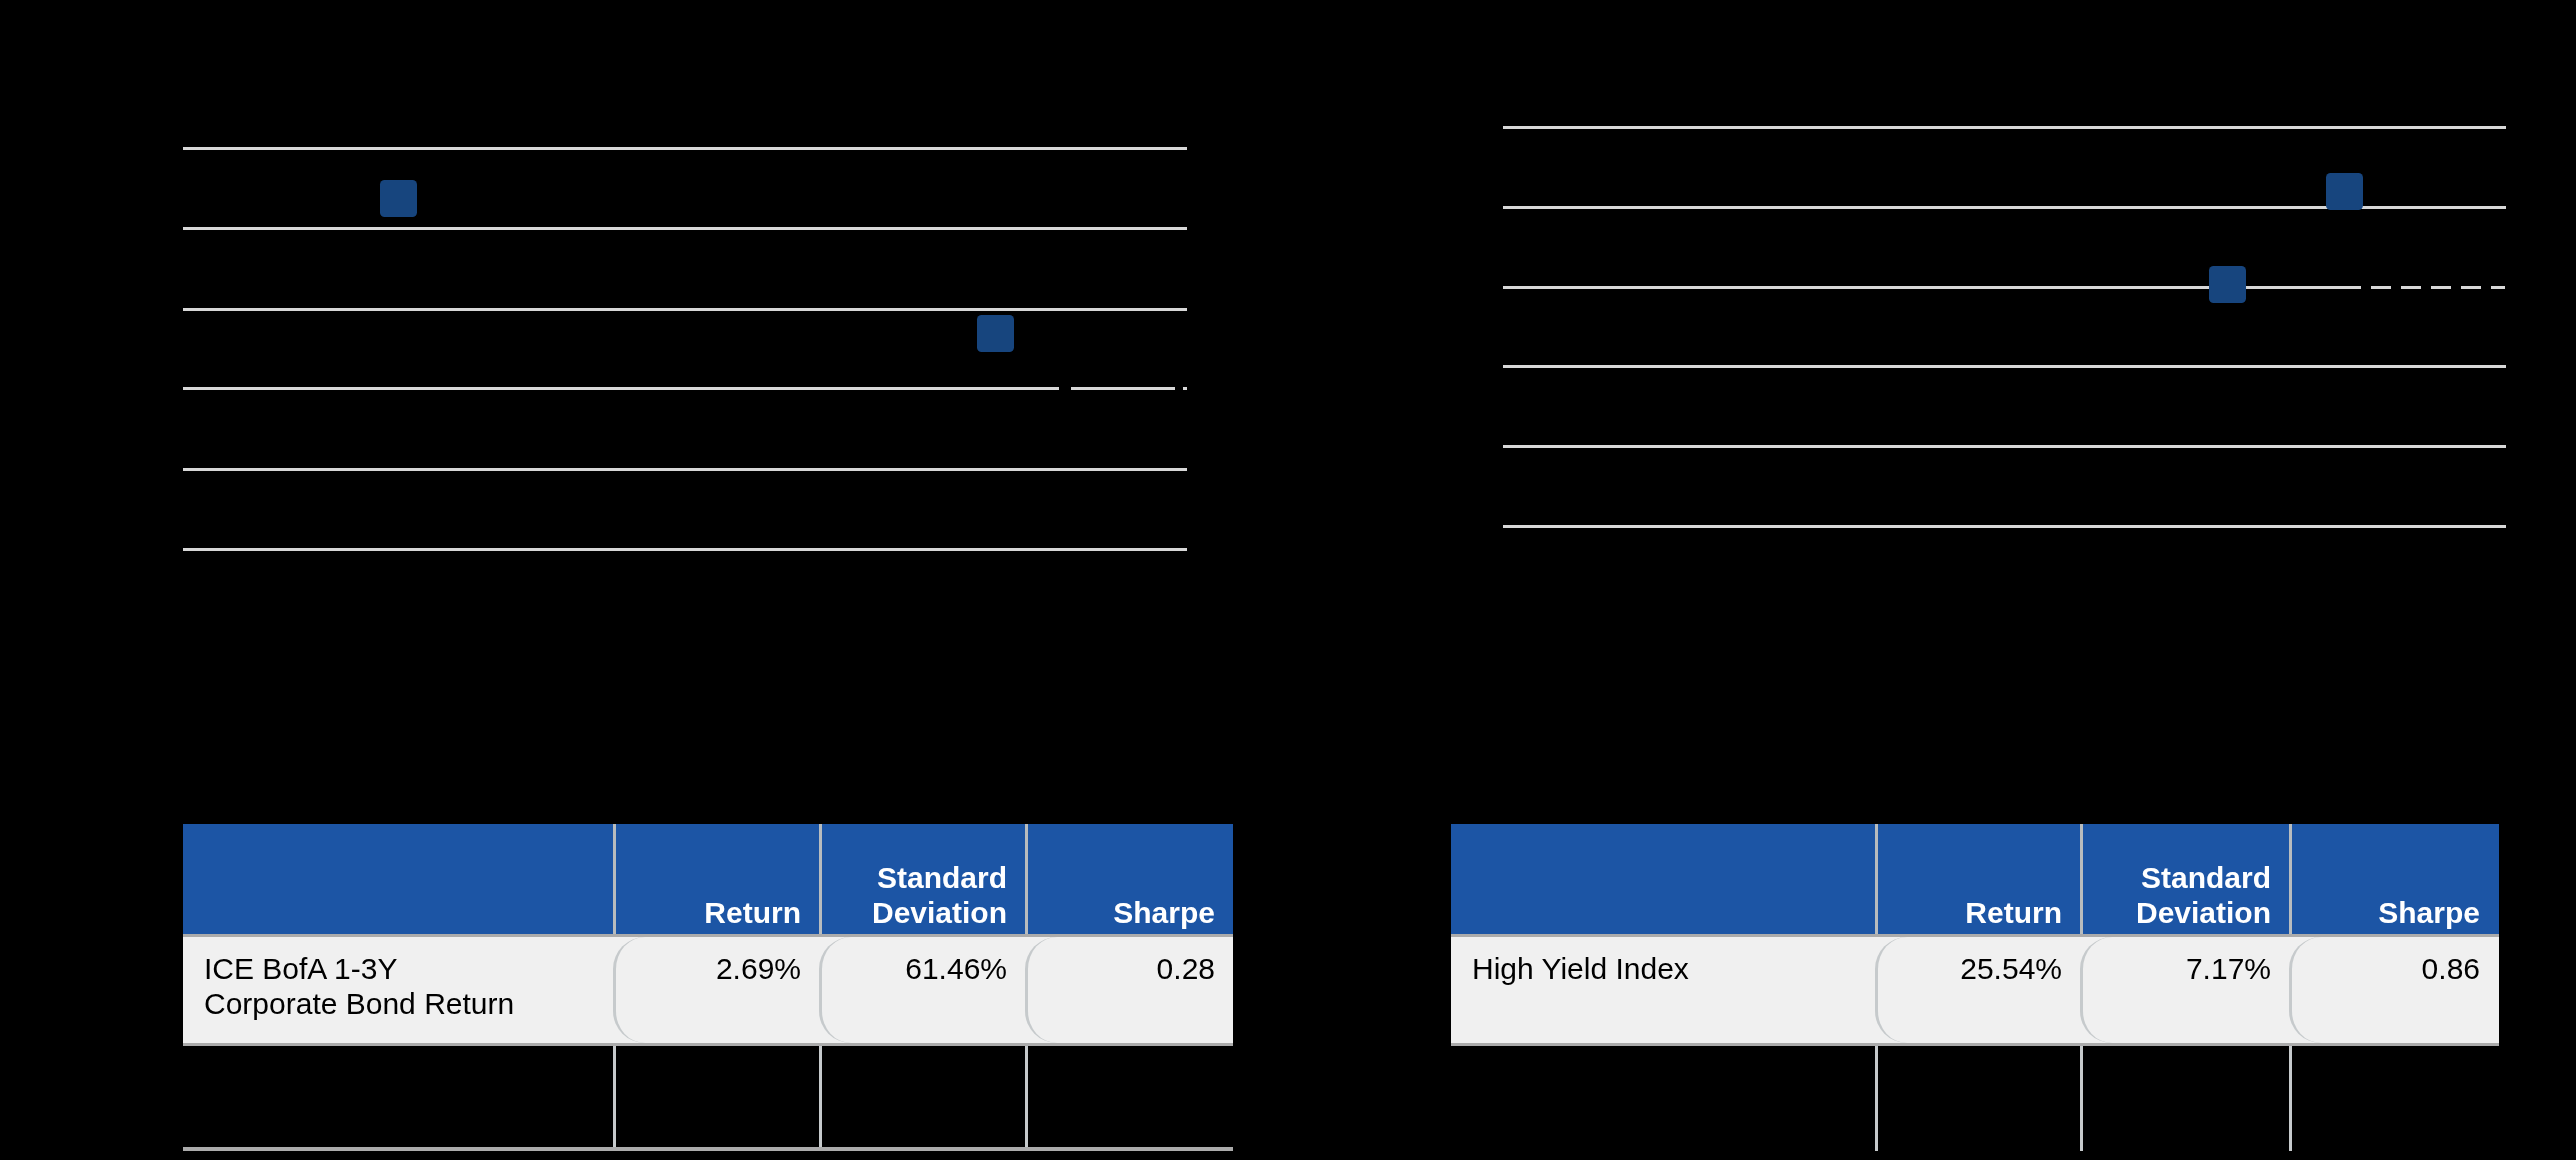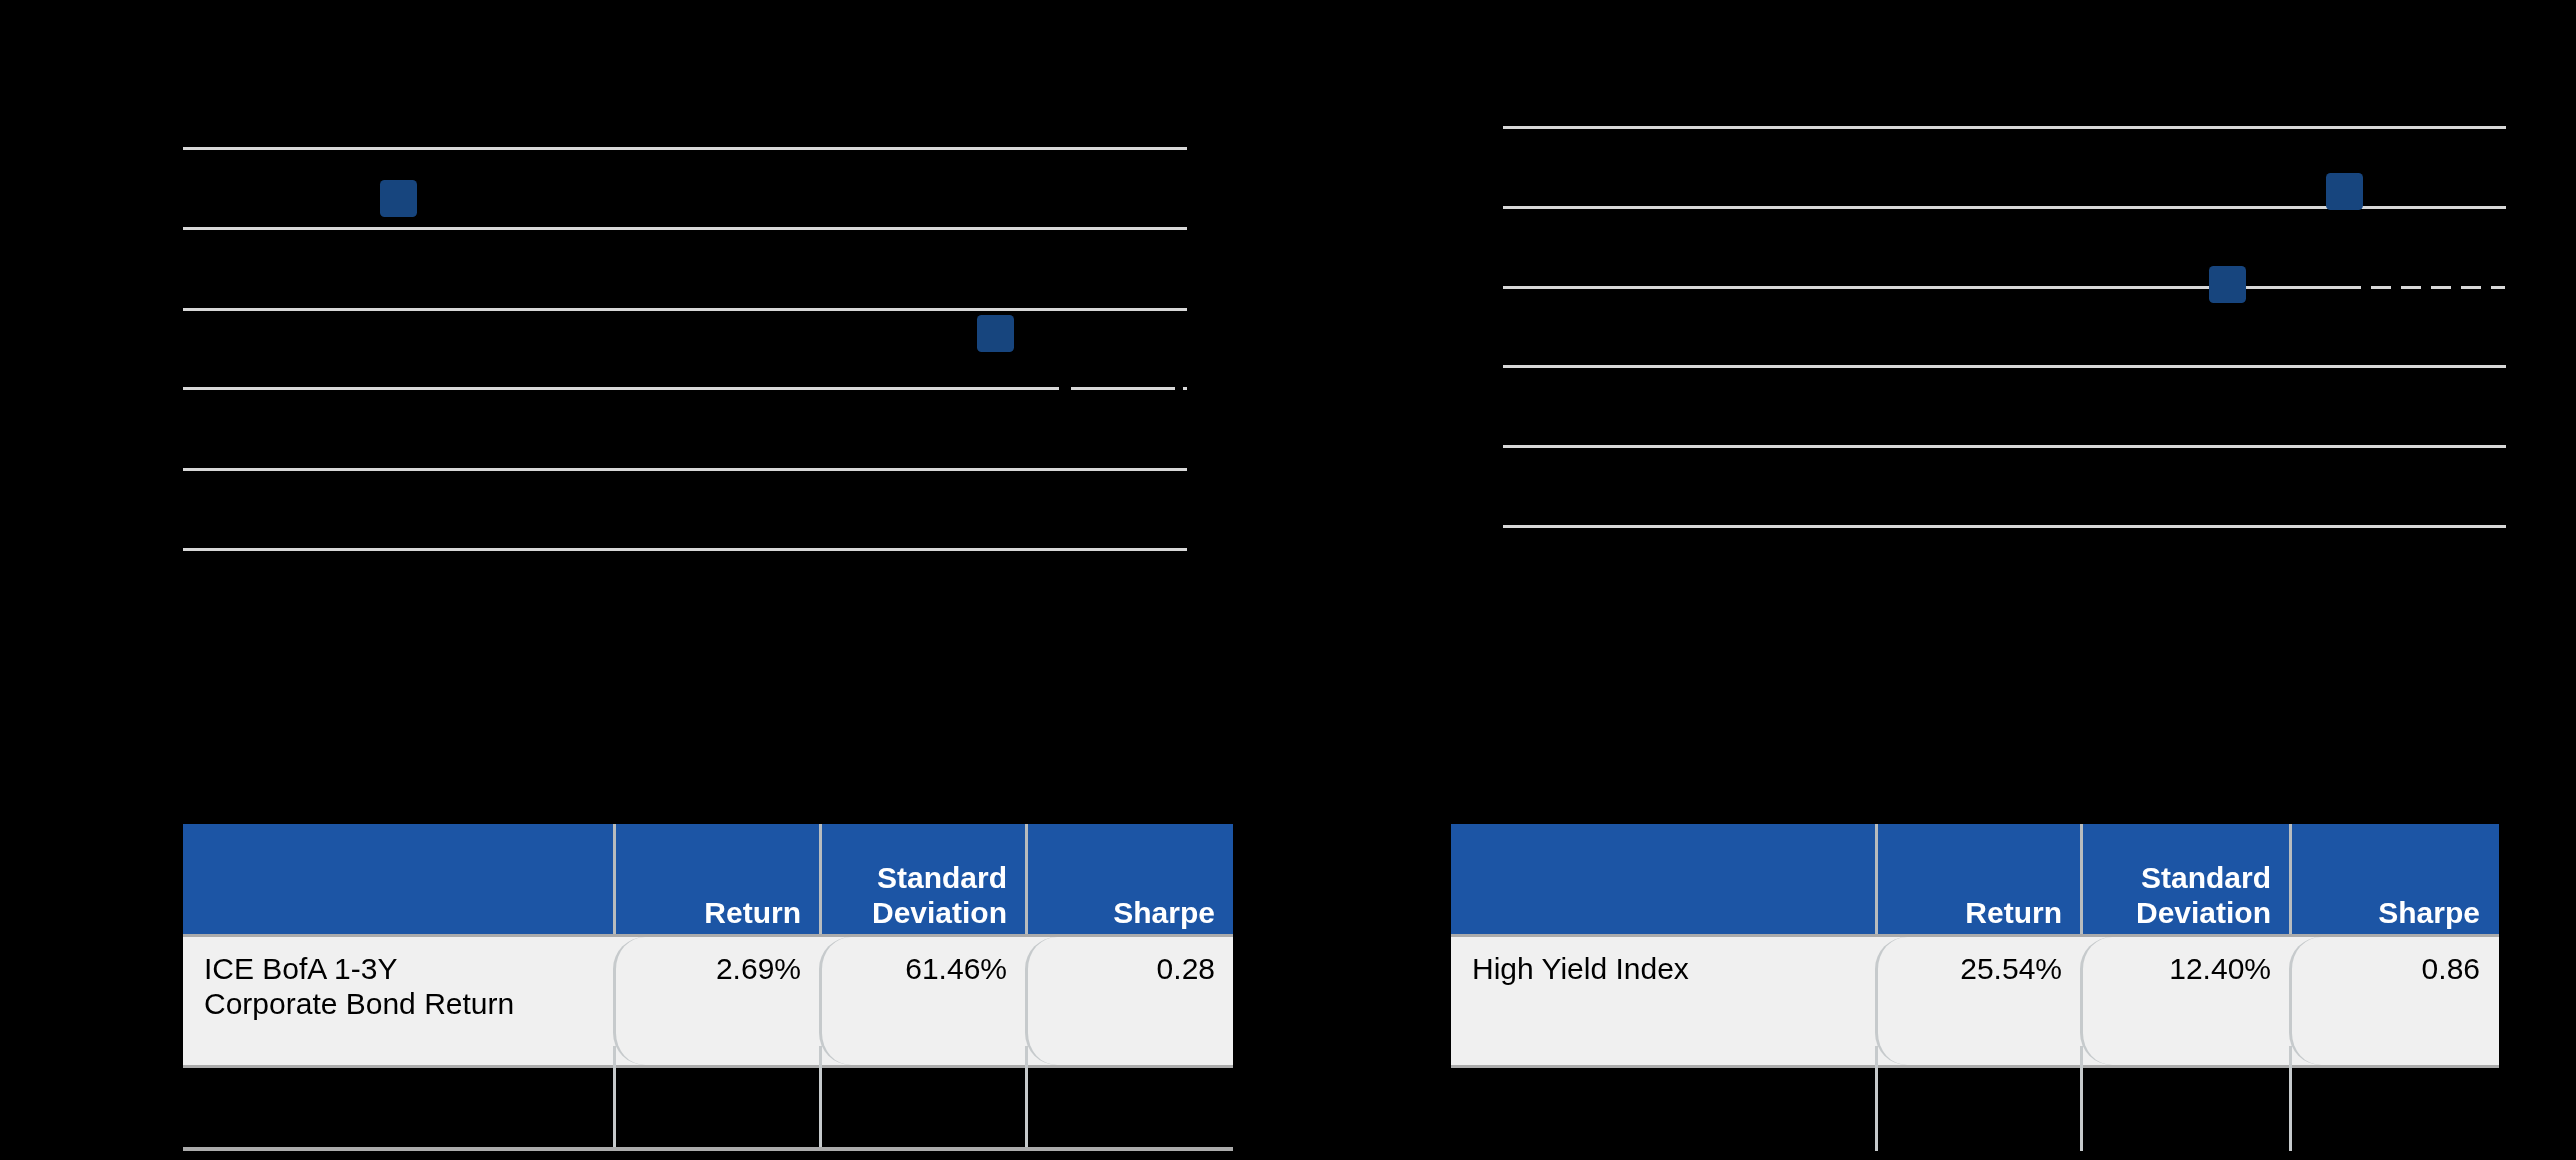--- a/index.html
+++ b/index.html
@@ -19,21 +19,21 @@
     position:absolute;border-radius:4.6px;background:#17457E;
   }
   
   .stats-table{position:absolute;top:824px;}
   .t-row{position:absolute;left:0;width:100%;display:grid;box-sizing:border-box;}
   .t-header{
     top:0;height:113px;background:#1C55A5;
     border-bottom:3.8px solid #ABABAB;
   }
   .t-row1{
-    top:113px;height:131px;background:#F0F0F0;
+    top:113px;height:109px;background:#F0F0F0;
     border-bottom:3.8px solid #ABABAB;
   }
   .t-row2{top:222px;height:105px;background:transparent;}
   .t-row2.with-bottom{border-bottom:4.6px solid #ABABAB;}
   .cell{box-sizing:border-box;min-width:0;}
   .hc{
     display:flex;align-items:flex-end;justify-content:flex-end;
     padding:0 18px 4px 6px;
     color:#fff;font-weight:bold;font-size:30px;line-height:1.17;text-align:right;
   }
@@ -108,21 +108,21 @@
     <div class="cell hc first"></div>
     <div class="cell hc">Return</div>
     <div class="cell hc">Standard Deviation</div>
     <div class="cell hc">Sharpe</div>
   </div>
   <div class="t-row t-row1">
     <div class="cell rc name">
       <div>High Yield Index</div>
     </div>
     <div class="cell rc num">25.54%</div>
-    <div class="cell rc num">12.40%</div>
+    <div class="cell rc num">7.17%</div>
     <div class="cell rc num">0.86</div>
   </div>
   <div class="t-row t-row2">
     <div class="cell"></div>
     <div class="cell"></div>
     <div class="cell"></div>
     <div class="cell"></div>
   </div>
 </div>
 

